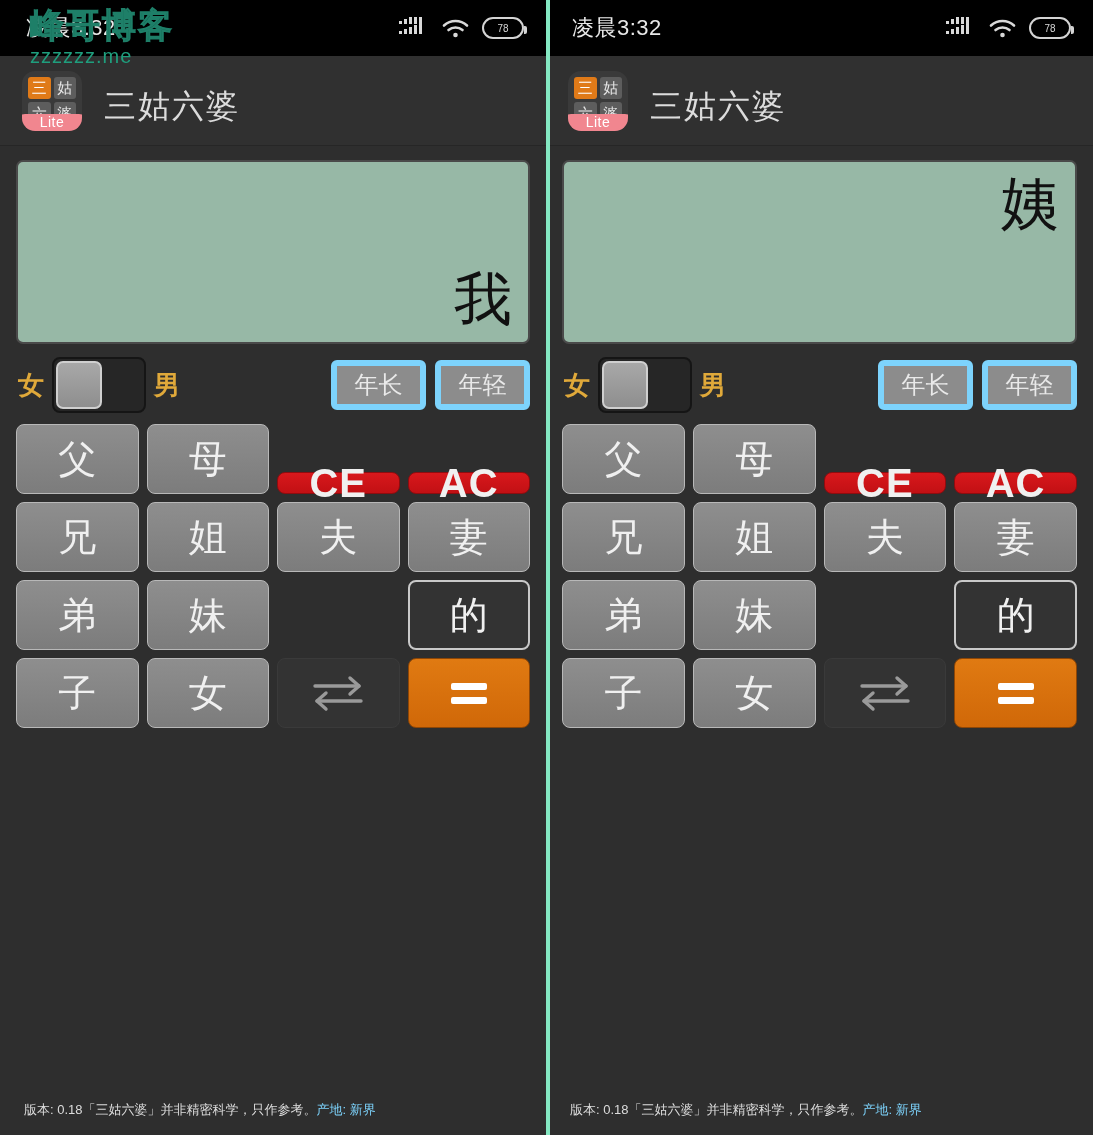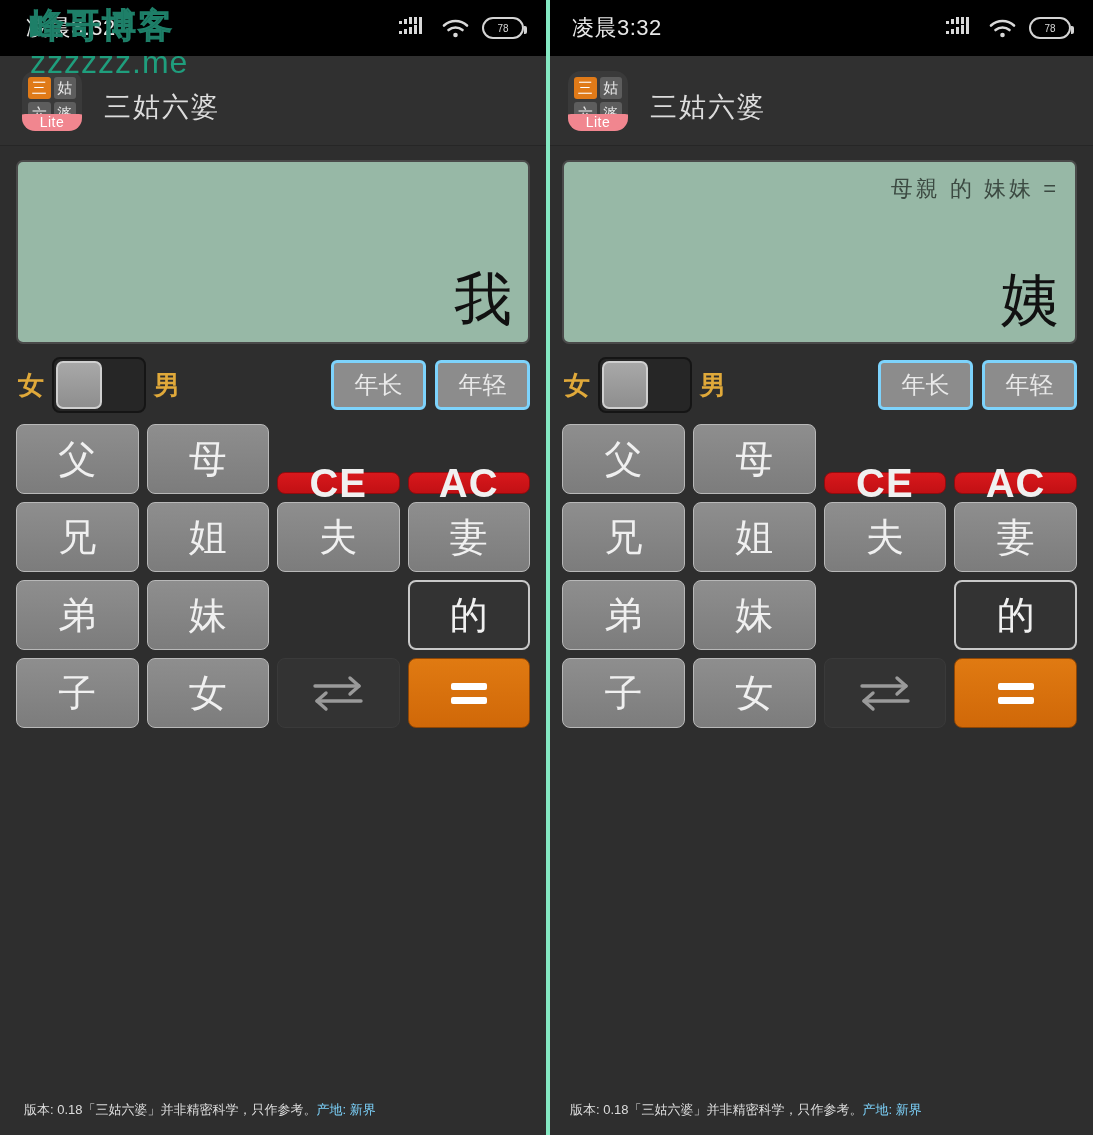--- a/index.html
+++ b/index.html
@@ -141,21 +141,21 @@
     font-size: 14px;
     display: flex;
     align-items: center;
     justify-content: center;
     letter-spacing: 0.5px;
     border-radius: 9px 9px 0 0;
   }
 
   .app-title {
     color: #dcdcdc;
-    font-size: 27px;
+    font-size: 32px;
     letter-spacing: 2px;
     margin-top: 12px;
   }
 
   
   .calc-body {
     padding: 14px 16px 0 16px;
     flex: 1 1 auto;
     display: flex;
     flex-direction: column;
@@ -222,21 +222,21 @@
     height: 48px;
     border-radius: 7px;
     background: linear-gradient(#a8a8a8, #8e8e8e);
     border: 2px solid #cfcfcf;
   }
   .options-spacer { flex: 1 1 auto; }
   .age-btn {
     width: 95px;
     height: 50px;
     background: #8c8c8c;
-    border: 3px solid #7dd3fc;
+    border: 6px solid #7dd3fc;
     border-radius: 6px;
     color: #e9e9e9;
     font-size: 24px;
     display: flex;
     align-items: center;
     justify-content: center;
     margin-left: 9px;
   }
 
   
@@ -326,21 +326,21 @@
     line-height: 1;
   }
   .wm-top {
     font-size: 34px;
     font-weight: bold;
     color: #0f5c4a;
     letter-spacing: 2px;
     -webkit-text-stroke: 1px #1e7f68;
   }
   .wm-bottom {
-    font-size: 32px;
+    font-size: 20px;
     color: #1f9e7d;
     letter-spacing: 1px;
     margin-top: 4px;
   }
 </style>
 </head>
 <body>
 
 <div id="screenshot">
 
@@ -497,21 +497,20 @@
         <div class="cell">六</div>
         <div class="cell">婆</div>
         <div class="lite-ribbon">Lite</div>
       </div>
       <div class="app-title">三姑六婆</div>
     </div>
 
     <div class="calc-body">
 
       <div class="display">
-        <div class="display-expr">母親 的 妹妹 =</div>
         <div class="display-result">姨</div>
       </div>
 
       <div class="options-row">
         <div class="gender-label">女</div>
         <div class="gender-toggle">
           <div class="gender-knob"></div>
         </div>
         <div class="gender-label">男</div>
         <div class="options-spacer"></div>

